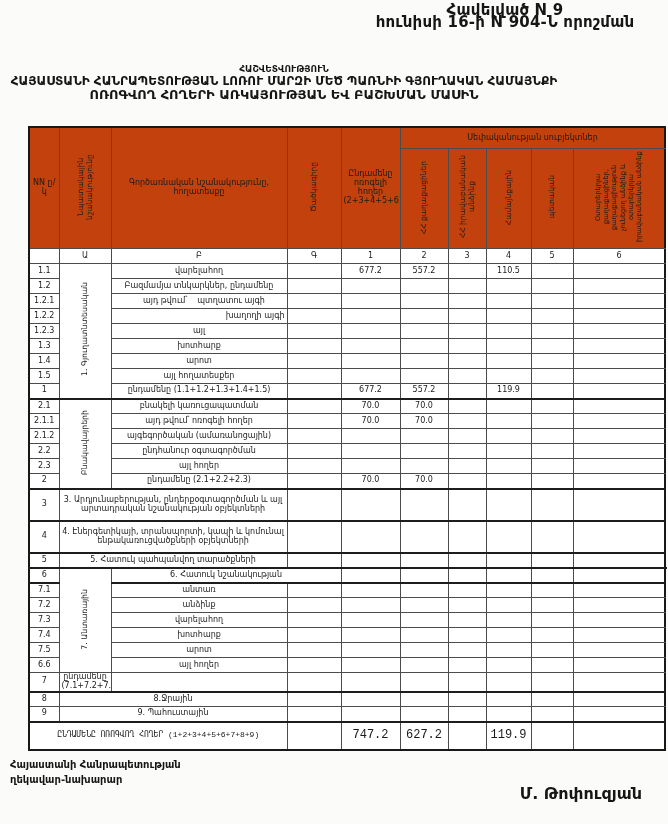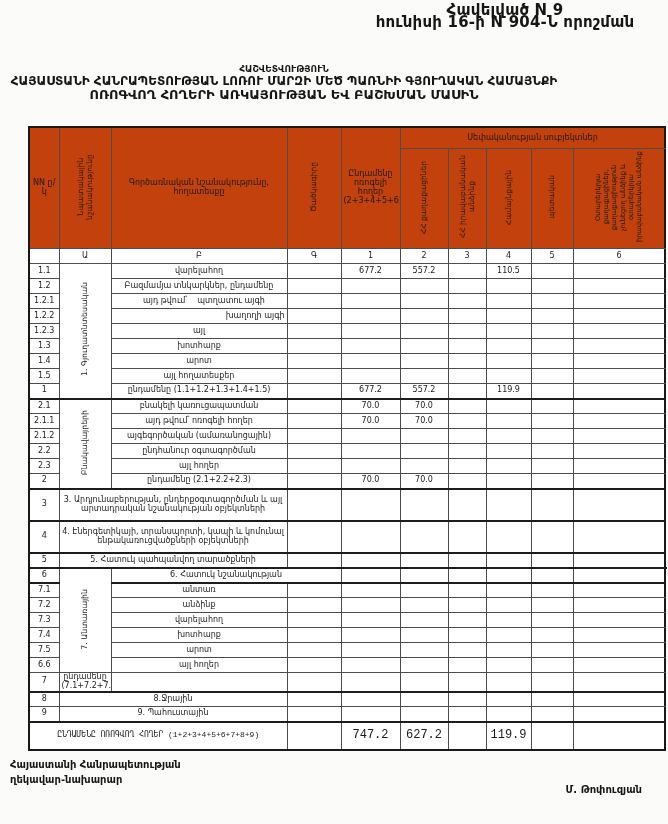--- a/index.html
+++ b/index.html
@@ -60,21 +60,21 @@
   tr.grand td.lbl{font-size:8px;}
   .lblprefix{display:inline-block;min-width:64px;text-align:center;}
   .hdr-multiline{font-size:7.5px;line-height:1.25;}
 
   .sign-left{
     position:absolute;left:10px;top:757px;
     font-size:10px;font-weight:700;line-height:15px;
   }
   .sign-right{
     position:absolute;right:26px;top:784px;
-    font-size:10px;font-weight:700;
+    font-size:16px;font-weight:700;
   }
 </style>
 </head>
 <body>
 
 <div class="annex">
   <div>Հավելված N 9</div>
   <div>հունիսի 16-ի N 904-Ն որոշման</div>
 </div>
 

